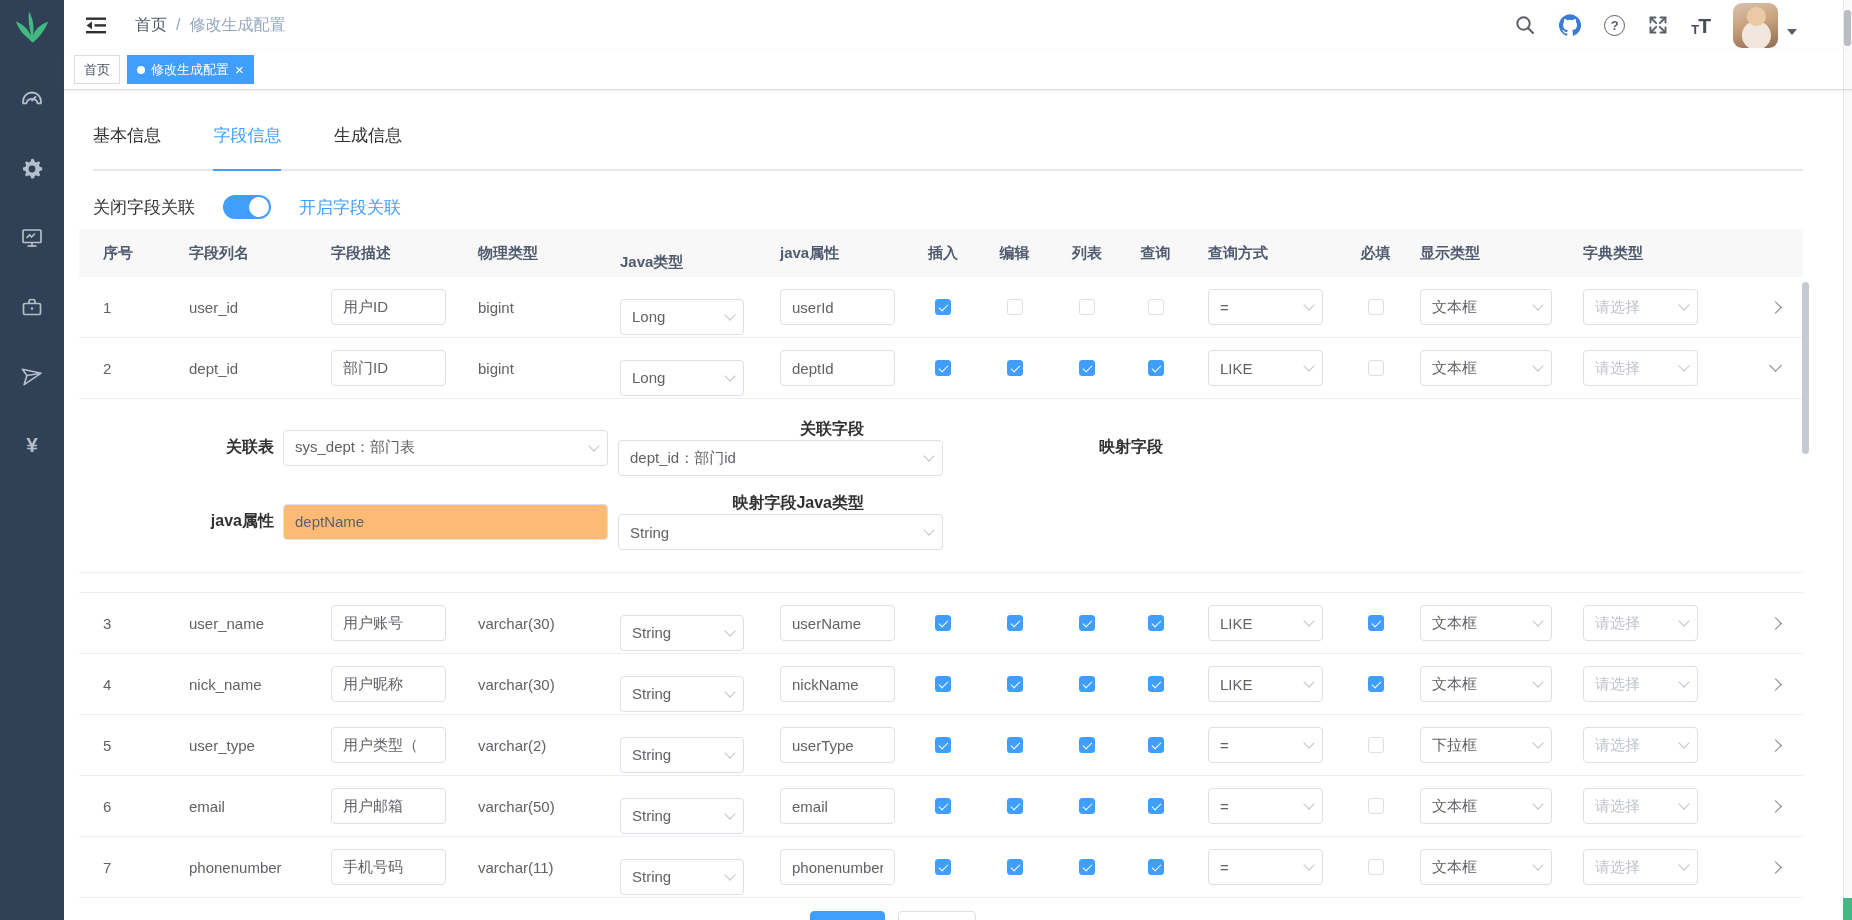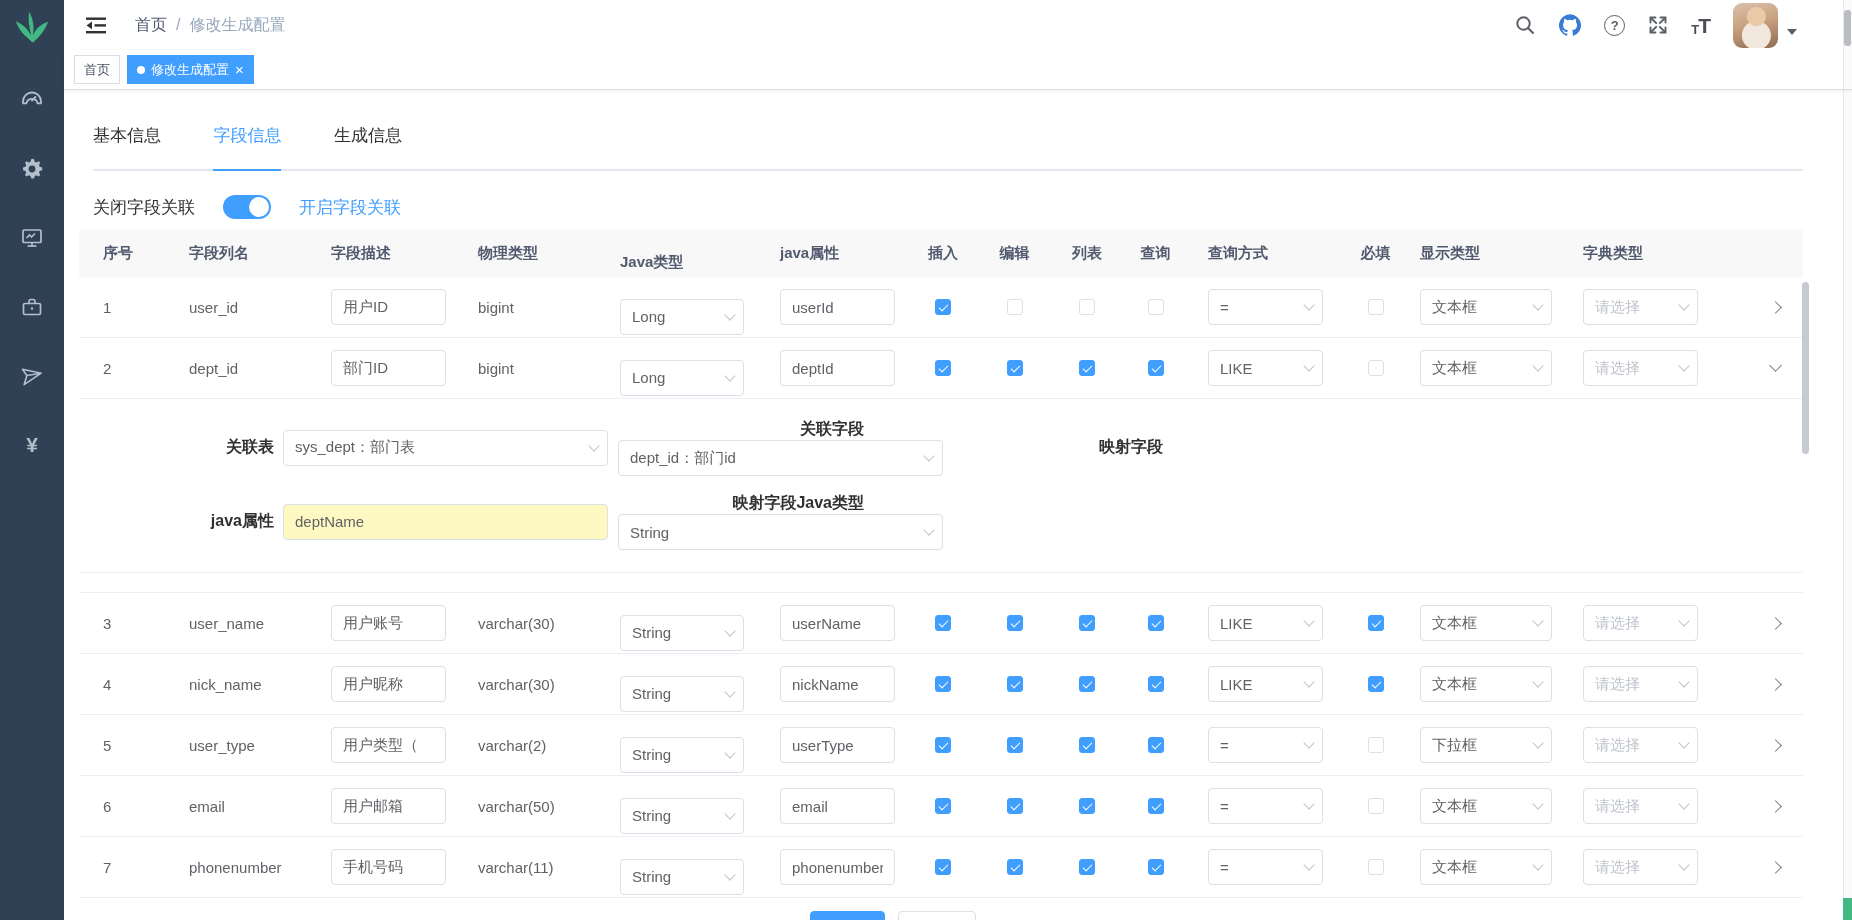--- a/index.html
+++ b/index.html
@@ -90,21 +90,21 @@
                border-bottom:1.5px solid #767b83; transform:rotate(-45deg); cursor:pointer; }
   .exp-arrow.open { transform:rotate(45deg); margin-top:-5px; }
   
   .expand-panel { border-bottom:1px solid #ebeef5; padding:20px 0 22px 19px; background:#fff; }
   .form-row { display:flex; align-items:center; }
   .form-row + .form-row { margin-top:17px; }
   .form-item { display:flex; align-items:center; }
   .fi-2 { margin-left:10px;flex-direction:column; } .fi-3 { margin-left:44px; }
   .form-label { width:185px; text-align:right; padding-right:9px; font-weight:bold; color:#303133; font-size:16px; }
   .form-input { width:325px; height:36px; border:1px solid #dcdfe6; border-radius:4px; padding:0 11px;
-                font-size:15px; color:#606266; outline:none; font-family:inherit; background:#fef9c3; }
+                font-size:15px; color:#606266; outline:none; font-family:inherit; background:#fdba74; }
   .gap-spacer { height:20px; border-bottom:1px solid #ebeef5; background:#fff; }
   
   .footer-bar { margin-top:13px; display:flex; gap:13px; padding-left:731px; }
   .btn { height:40px; border-radius:4px; font-size:17px; display:inline-flex; align-items:center; justify-content:center;
          cursor:pointer; font-family:Liberation Mono, monospace; }
   .btn-primary { width:75px; background:#409eff; border:1px solid #409eff; color:#fff; }
   .btn-plain { width:78px; background:#fff; border:1px solid #dcdfe6; color:#606266; }
   
   .table-scroll-thumb { position:absolute; left:1802px; top:282px; width:7px; height:172px; background:#c6cad1; border-radius:4px; cursor:pointer; }
   .page-scrollbar { position:absolute; right:0; top:0; width:9px; height:920px; background:#fafafa; border-left:1px solid #e9e9e9; }

